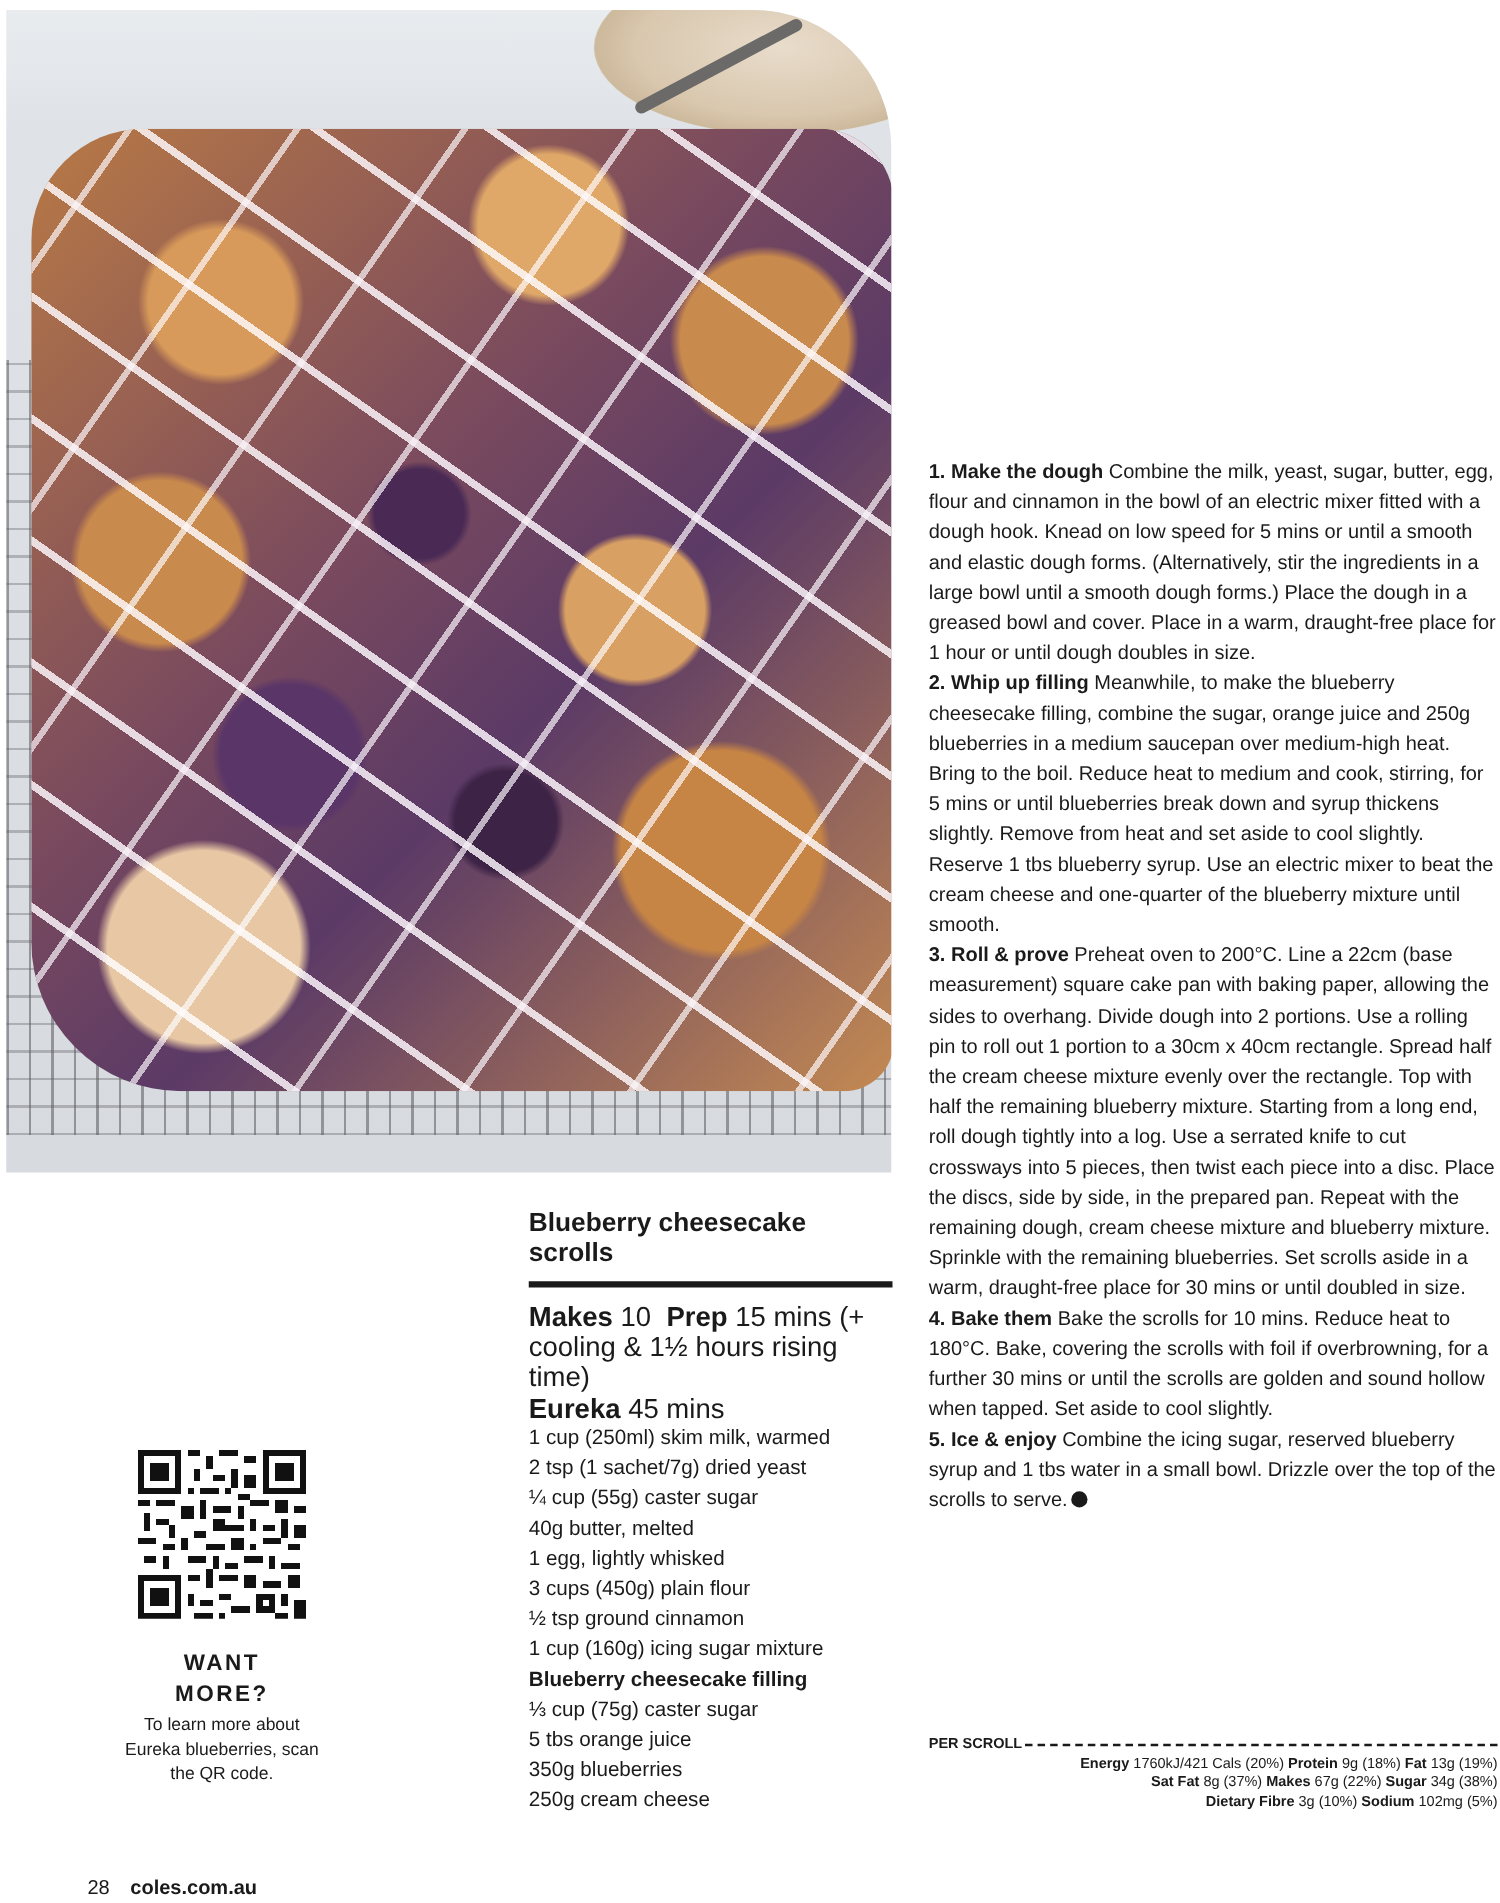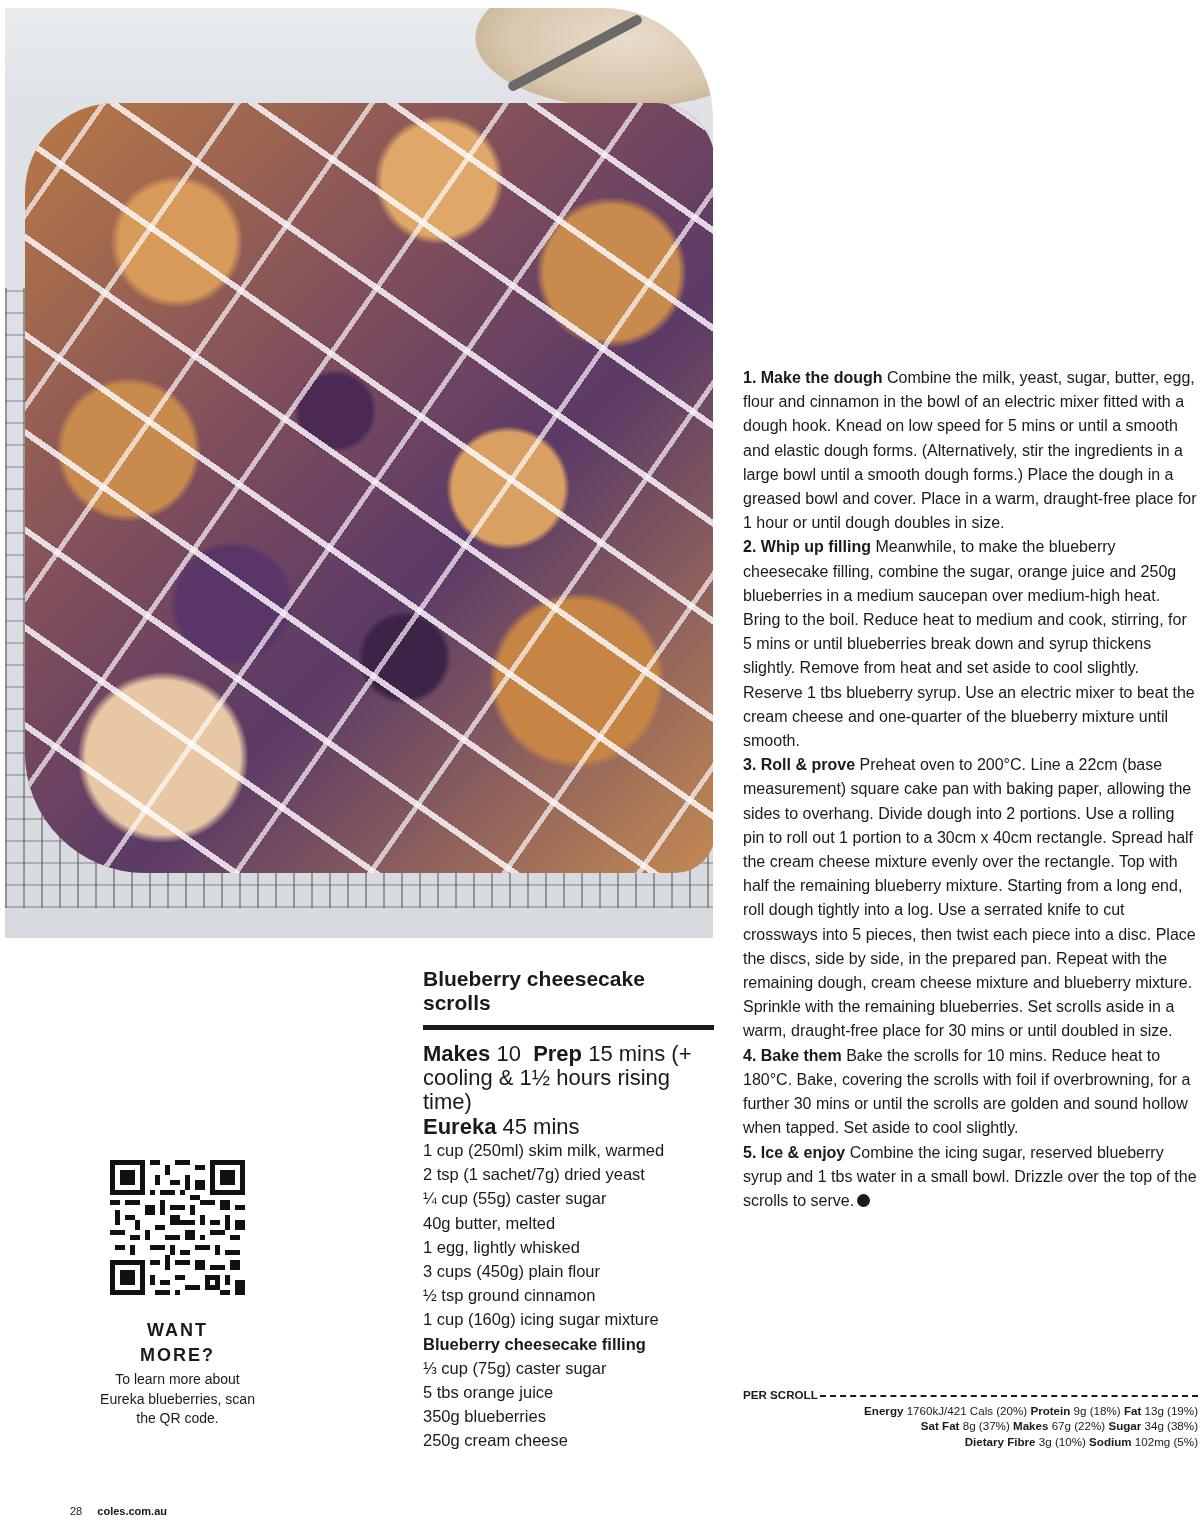--- a/index.html
+++ b/index.html
@@ -101,21 +101,21 @@
     position: absolute; left: 100px; top: 1318px; width: 155px; text-align: center;
     font-size: 18px; font-weight: 700; line-height: 25px; letter-spacing: 2px; color: #1a1a1a;
   }
   .want-desc {
     position: absolute; left: 100px; top: 1370px; width: 155px; text-align: center;
     font-size: 14px; line-height: 19.5px; color: #1a1a1a;
   }
 
   
   .footer {
-    position: absolute; left: 70px; top: 1501px; font-size: 11px; line-height: 20px; color: #1a1a1a;
+    position: absolute; left: 70px; top: 1501px; font-size: 16px; line-height: 20px; color: #1a1a1a;
   }
   .footer .page-num { margin-right: 12px; }
   .footer .site { font-weight: 700; }
 </style>
 </head>
 <body>
 
 <div class="photo" title="Blueberry cheesecake scrolls drizzled with icing on a wire cooling rack">
   <div class="plate"></div>
   <div class="knife"></div>

